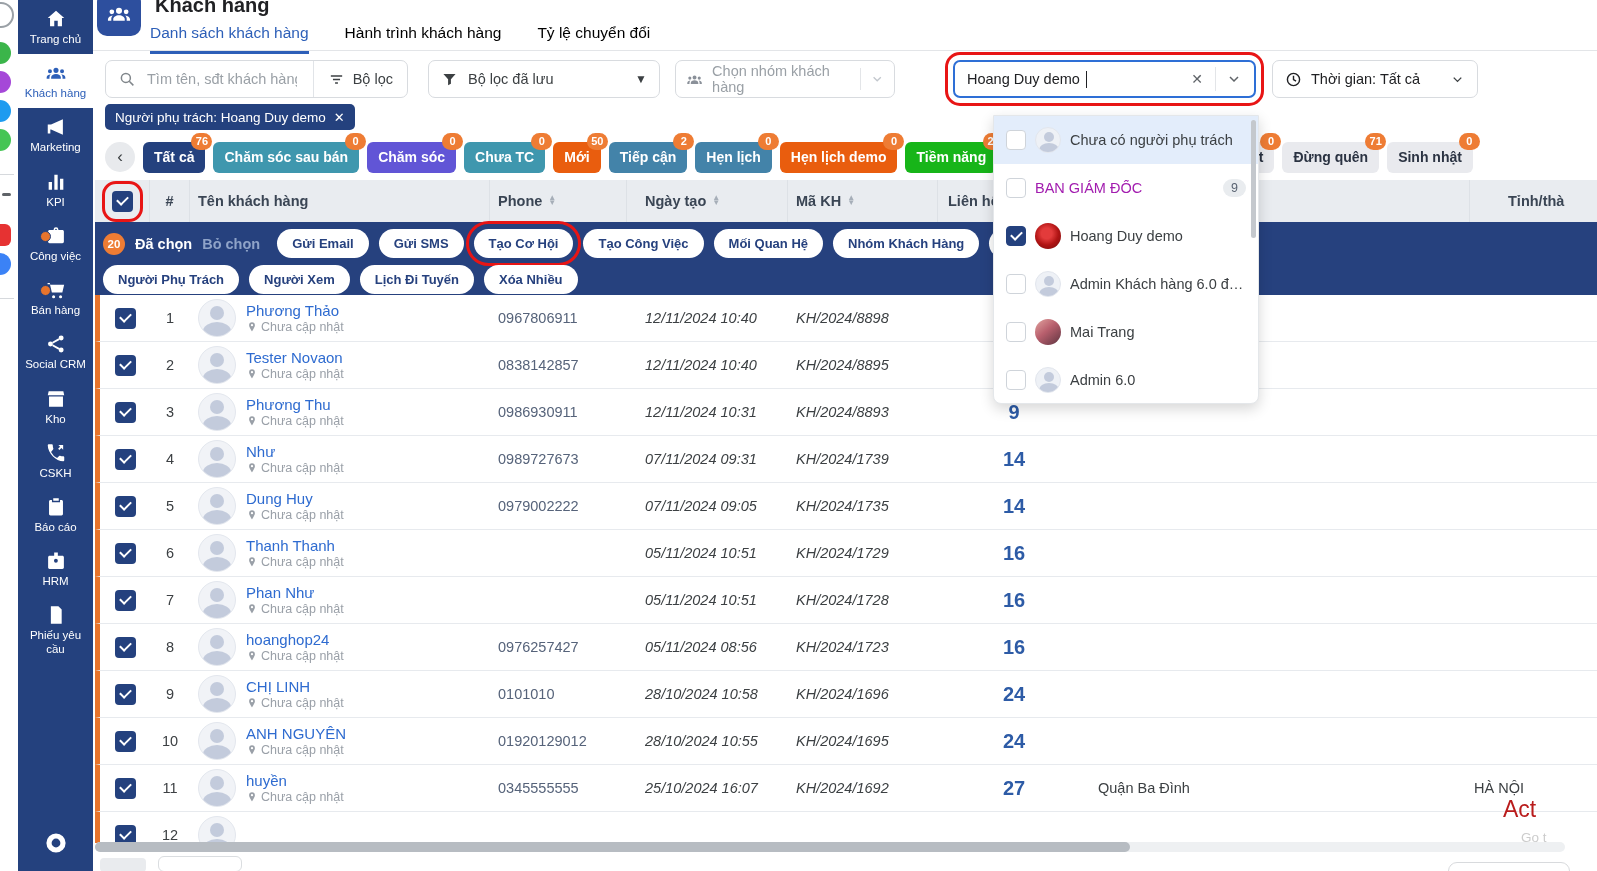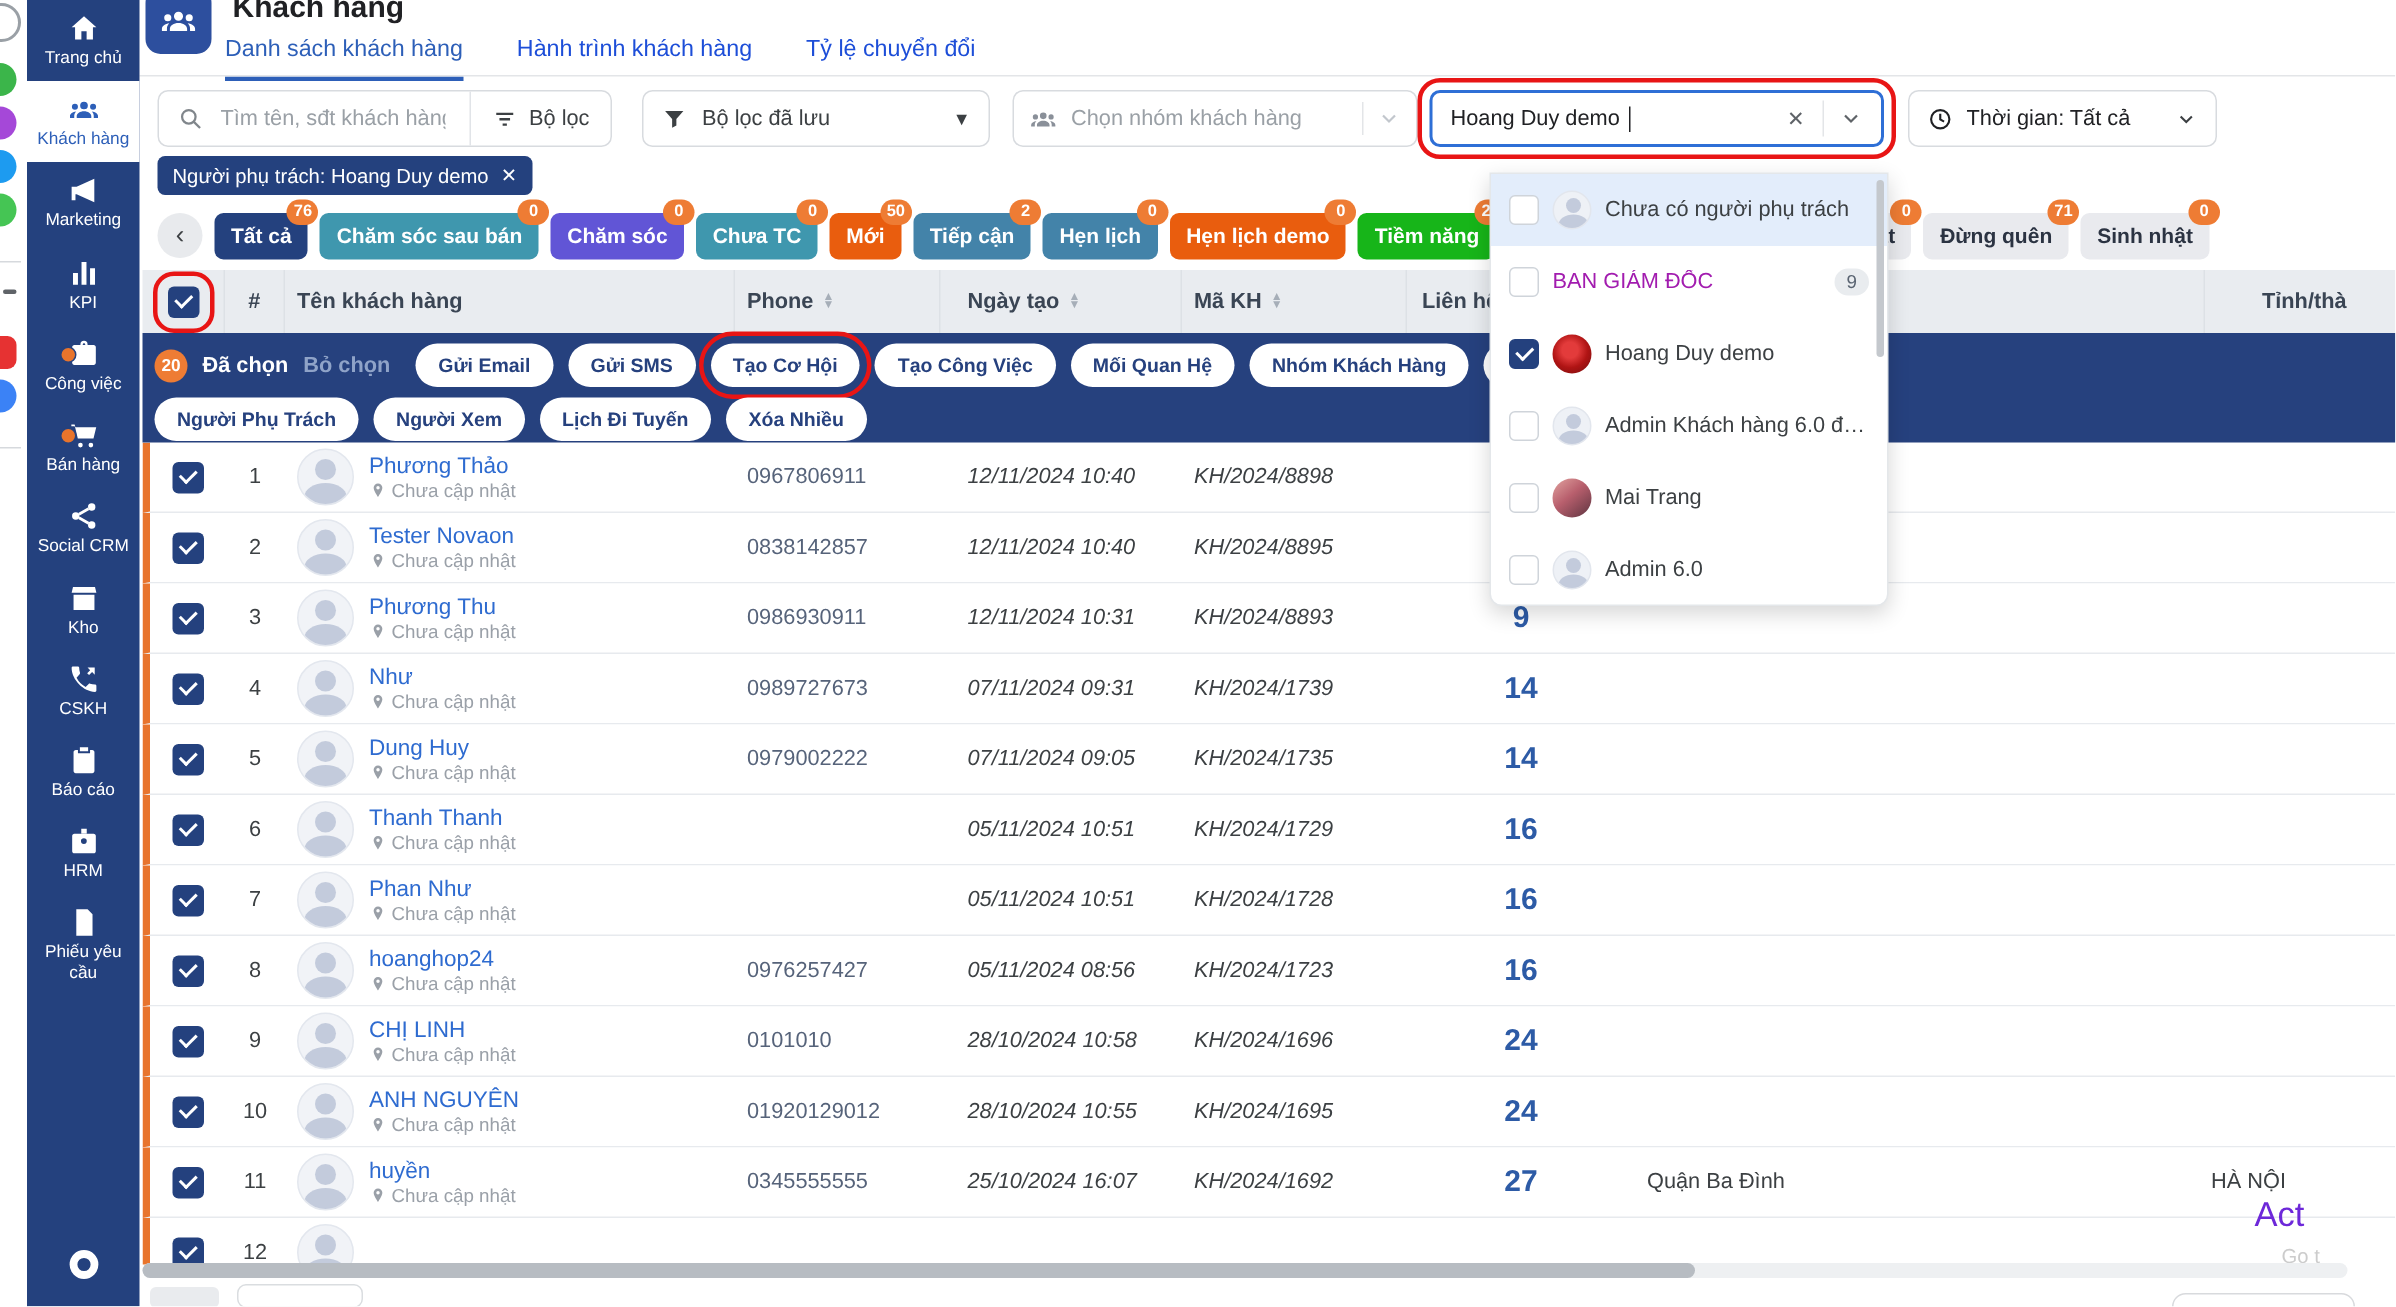--- a/index.html
+++ b/index.html
@@ -22,34 +22,34 @@
   .side-item[data-active="true"]{background:#fff;color:#2d5fb8;}
   .side-item .lbl{font-size:11.5px;line-height:1.15;text-align:center;}
   .side-item .ic{width:22px;height:22px;position:relative;}
   .side-item .dot{position:absolute;top:6px;right:16px;width:9px;height:9px;border-radius:50%;background:#e8742c;border:1.5px solid #24417e;}
   #side-help{margin-top:auto;display:flex;justify-content:center;padding:14px 0 16px;color:#fff;}
 
   
   #hdr-tile{left:97px;top:-8px;width:44px;height:44px;background:#2d4f9e;border-radius:10px;display:flex;align-items:center;justify-content:center;color:#fff;z-index:3;}
   #page-title{left:155px;top:-6px;font-size:20px;font-weight:bold;color:#202124;}
   #tabs{left:150px;top:24px;display:flex;gap:36px;}
-  .tab{font-size:15.5px;color:#1d4ed8;padding-bottom:9px;border-bottom:3px solid transparent;cursor:pointer;white-space:nowrap;}
+  .tab{font-size:15.5px;color:#000000;padding-bottom:9px;border-bottom:3px solid transparent;cursor:pointer;white-space:nowrap;}
   .tab[data-active="true"]{color:#2d5fb8;border-bottom-color:#2d5fb8;}
   #hdr-line{left:93px;top:50px;width:1504px;height:1px;background:#e3e5e8;}
 
   
   .fldbox{height:38px;background:#fff;border:1px solid #d8dbdf;border-radius:7px;display:flex;align-items:center;box-sizing:border-box;}
   #search-group{left:105px;top:60px;width:303px;}
   #search-group .seg1{flex:1;display:flex;align-items:center;gap:9px;padding:0 12px;color:#80868b;}
   #search-group .seg2{display:flex;align-items:center;gap:8px;padding:0 14px;border-left:1px solid #e1e4e8;color:#3c4043;font-size:14.5px;cursor:pointer;height:100%;}
   #search-group input{border:none;outline:none;width:150px;font-size:14.5px;color:#3c4043;background:transparent;}
   #search-group input::placeholder{color:#9aa0a6;}
   #saved-filter{left:428px;top:60px;width:232px;padding:0 12px;gap:10px;font-size:14.5px;color:#3c4043;cursor:pointer;}
   #saved-filter .caret{margin-left:auto;font-size:12px;color:#3c4043;}
-  #group-select{left:675px;top:60px;width:270px;padding:0 10px;gap:9px;font-size:14.5px;color:#9aa0a6;cursor:pointer;text-align:center;}
+  #group-select{left:675px;top:60px;width:220px;padding:0 10px;gap:9px;font-size:14.5px;color:#9aa0a6;cursor:pointer;}
   #group-select .divv{margin-left:auto;width:1px;height:22px;background:#e3e5e8;}
   #assignee-box{left:953px;top:60px;width:303px;border:2px solid #2e6fd6;outline:3px solid #e81515;outline-offset:5px;padding:0 8px 0 12px;gap:6px;font-size:14.5px;color:#202124;cursor:text;}
   #assignee-box .caretbar{width:1px;height:17px;background:#202124;}
   #assignee-box .clear{margin-left:auto;color:#5f6368;font-size:14px;cursor:pointer;padding:0 6px;}
   #assignee-box .divv{width:1px;height:24px;background:#e3e5e8;}
   #assignee-box .chev{padding:0 4px;color:#5f6368;}
   #time-select{left:1272px;top:60px;width:206px;padding:0 12px;gap:9px;font-size:14.5px;color:#202124;cursor:pointer;}
   #time-select .chev{margin-left:auto;color:#3c4043;}
 
   
@@ -101,21 +101,21 @@
   .phone{color:#56637a;font-size:14.5px;}
   .cdate,.ccode{color:#3c4043;font-size:14.5px;font-style:italic;}
   .ccontact{color:#2d5ba6;font-size:20px;font-weight:bold;}
   .cdistrict,.cprov{color:#3c4043;font-size:14.5px;}
 
   
   #hscroll{left:95px;top:842px;width:1470px;height:10px;background:#eef0f2;border-radius:5px;z-index:12;}
   #hscroll .thumb{width:1035px;height:10px;background:#b7bcc2;border-radius:5px;}
   #pg1{left:100px;top:858px;width:46px;height:14px;background:#e9ebee;border-radius:4px;}
   #pg2{left:158px;top:856px;width:84px;height:16px;background:#fff;border:1px solid #dadde0;border-radius:6px;box-sizing:border-box;}
-  #wm1{left:1503px;top:796px;font-size:23px;color:#6d28d9;}
+  #wm1{left:1503px;top:796px;font-size:23px;color:#b91c1c;}
   #wm2{left:1521px;top:830px;font-size:13.5px;color:#cccccc;}
   #wm-box{left:1448px;top:862px;width:120px;height:18px;border:1px solid #d8dadd;border-radius:9px;background:#fff;}
 
   
   #dropdown{left:993px;top:115px;width:264px;height:287px;background:#fff;border:1px solid #e4e7ea;border-radius:0 0 8px 8px;box-shadow:0 5px 14px rgba(0,0,0,.16);z-index:30;overflow:hidden;}
   .dd-item{display:flex;align-items:center;gap:9px;height:48px;padding:0 12px;cursor:pointer;}
   .dd-item[data-highlight="true"]{background:#e3edfb;}
   .dd-item .ddcb{width:20px;height:20px;border-radius:4px;border:1.5px solid #cfd4da;background:#fff;box-sizing:border-box;position:relative;flex:0 0 auto;}
   .dd-item[data-checked="true"] .ddcb{background:#24417e;border-color:#24417e;}
   .dd-item[data-checked="true"] .ddcb::after{content:"";position:absolute;left:4px;top:4px;width:9px;height:5px;border-left:2px solid #fff;border-bottom:2px solid #fff;transform:rotate(-45deg);}

